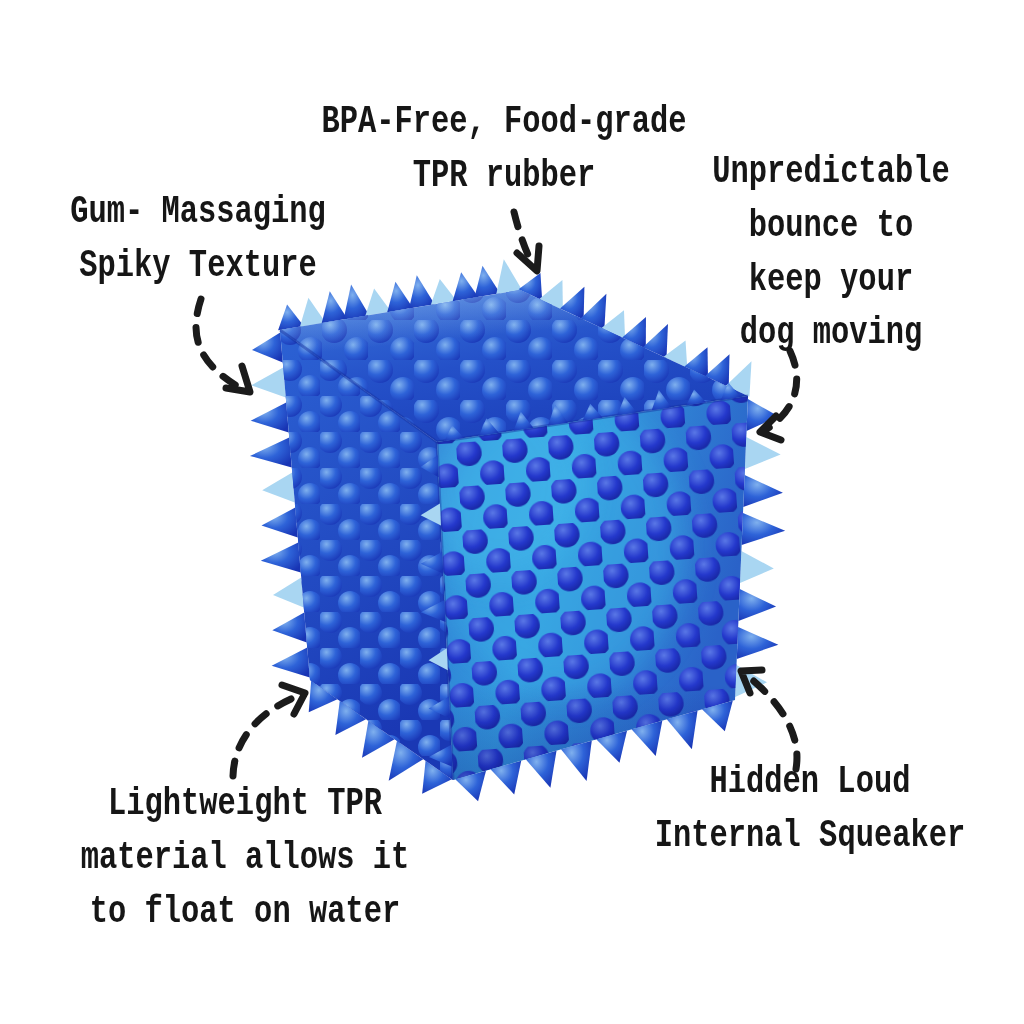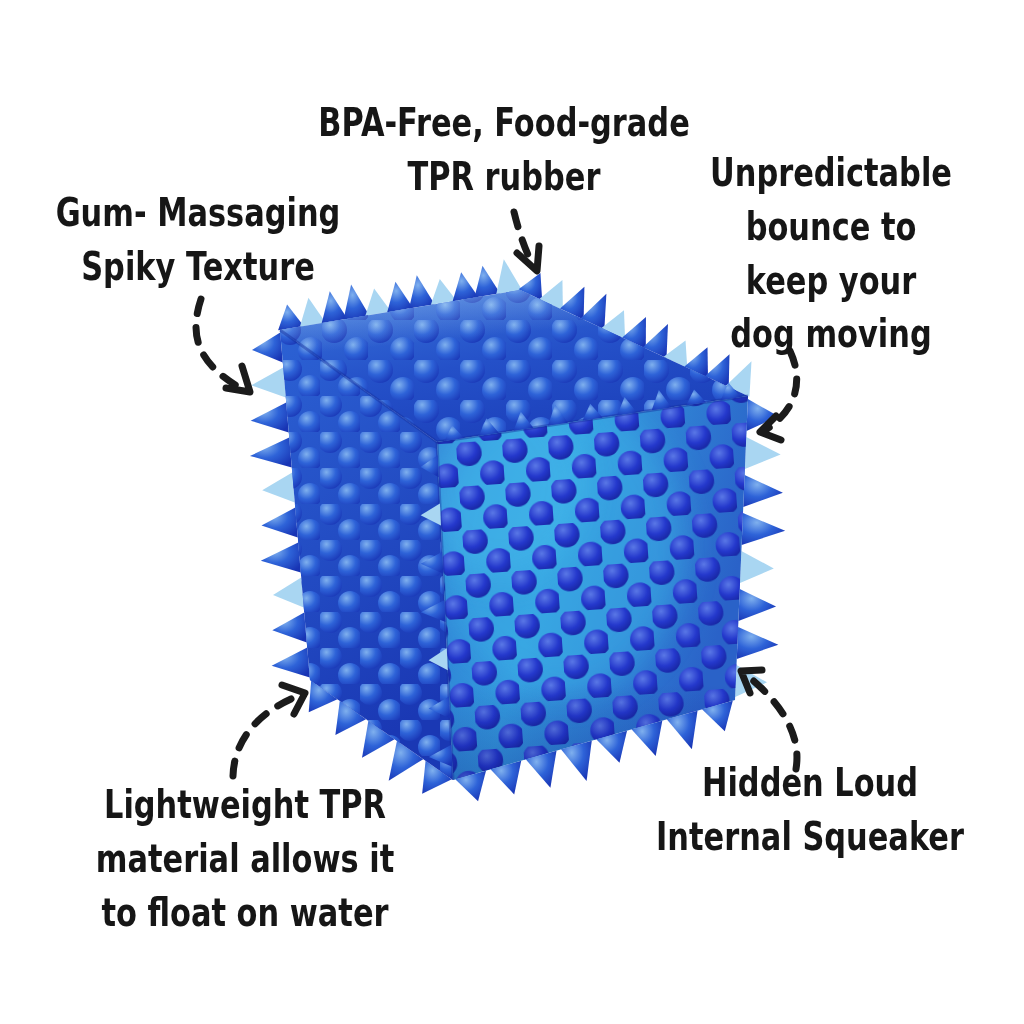--- a/index.html
+++ b/index.html
@@ -1,21 +1,21 @@
 <!DOCTYPE html>
 <html style="--background: #ffffff; --text-color: #161616; --arrow-color: #1b1b1b; --toy-blue: #2557cf; --toy-dark-blue: #1b33c0; --toy-light-blue: #38a0e0; --toy-pale-tip: #a9d6f2;"><head>
 <meta charset="utf-8">
 <style>
   html,body{margin:0;padding:0;}
   body{
     width:1024px;height:1024px;overflow:hidden;
     background:var(--background,#fff);
     font-family:"DejaVu Sans","Liberation Sans",sans-serif;
   }
-  .stage{position:relative;width:1024px;height:1024px;}
+  .stage{position:relative;width:1024px;height:1024px;font-family:Liberation Mono, monospace;}
   .art{position:absolute;left:0;top:0;width:1024px;height:1024px;}
   .callout{
     position:absolute;display:flex;flex-direction:column;align-items:center;
     font-weight:800;font-size:39px;line-height:1.38;letter-spacing:0px;
     color:var(--text-color,#161616);white-space:nowrap;text-align:center;
     transform:translateX(-50%) scaleX(0.78);
   }
   .callout span{display:block;}
   #co-tpr{left:504px;top:96px;}
   #co-gum{left:198px;top:186px;}

